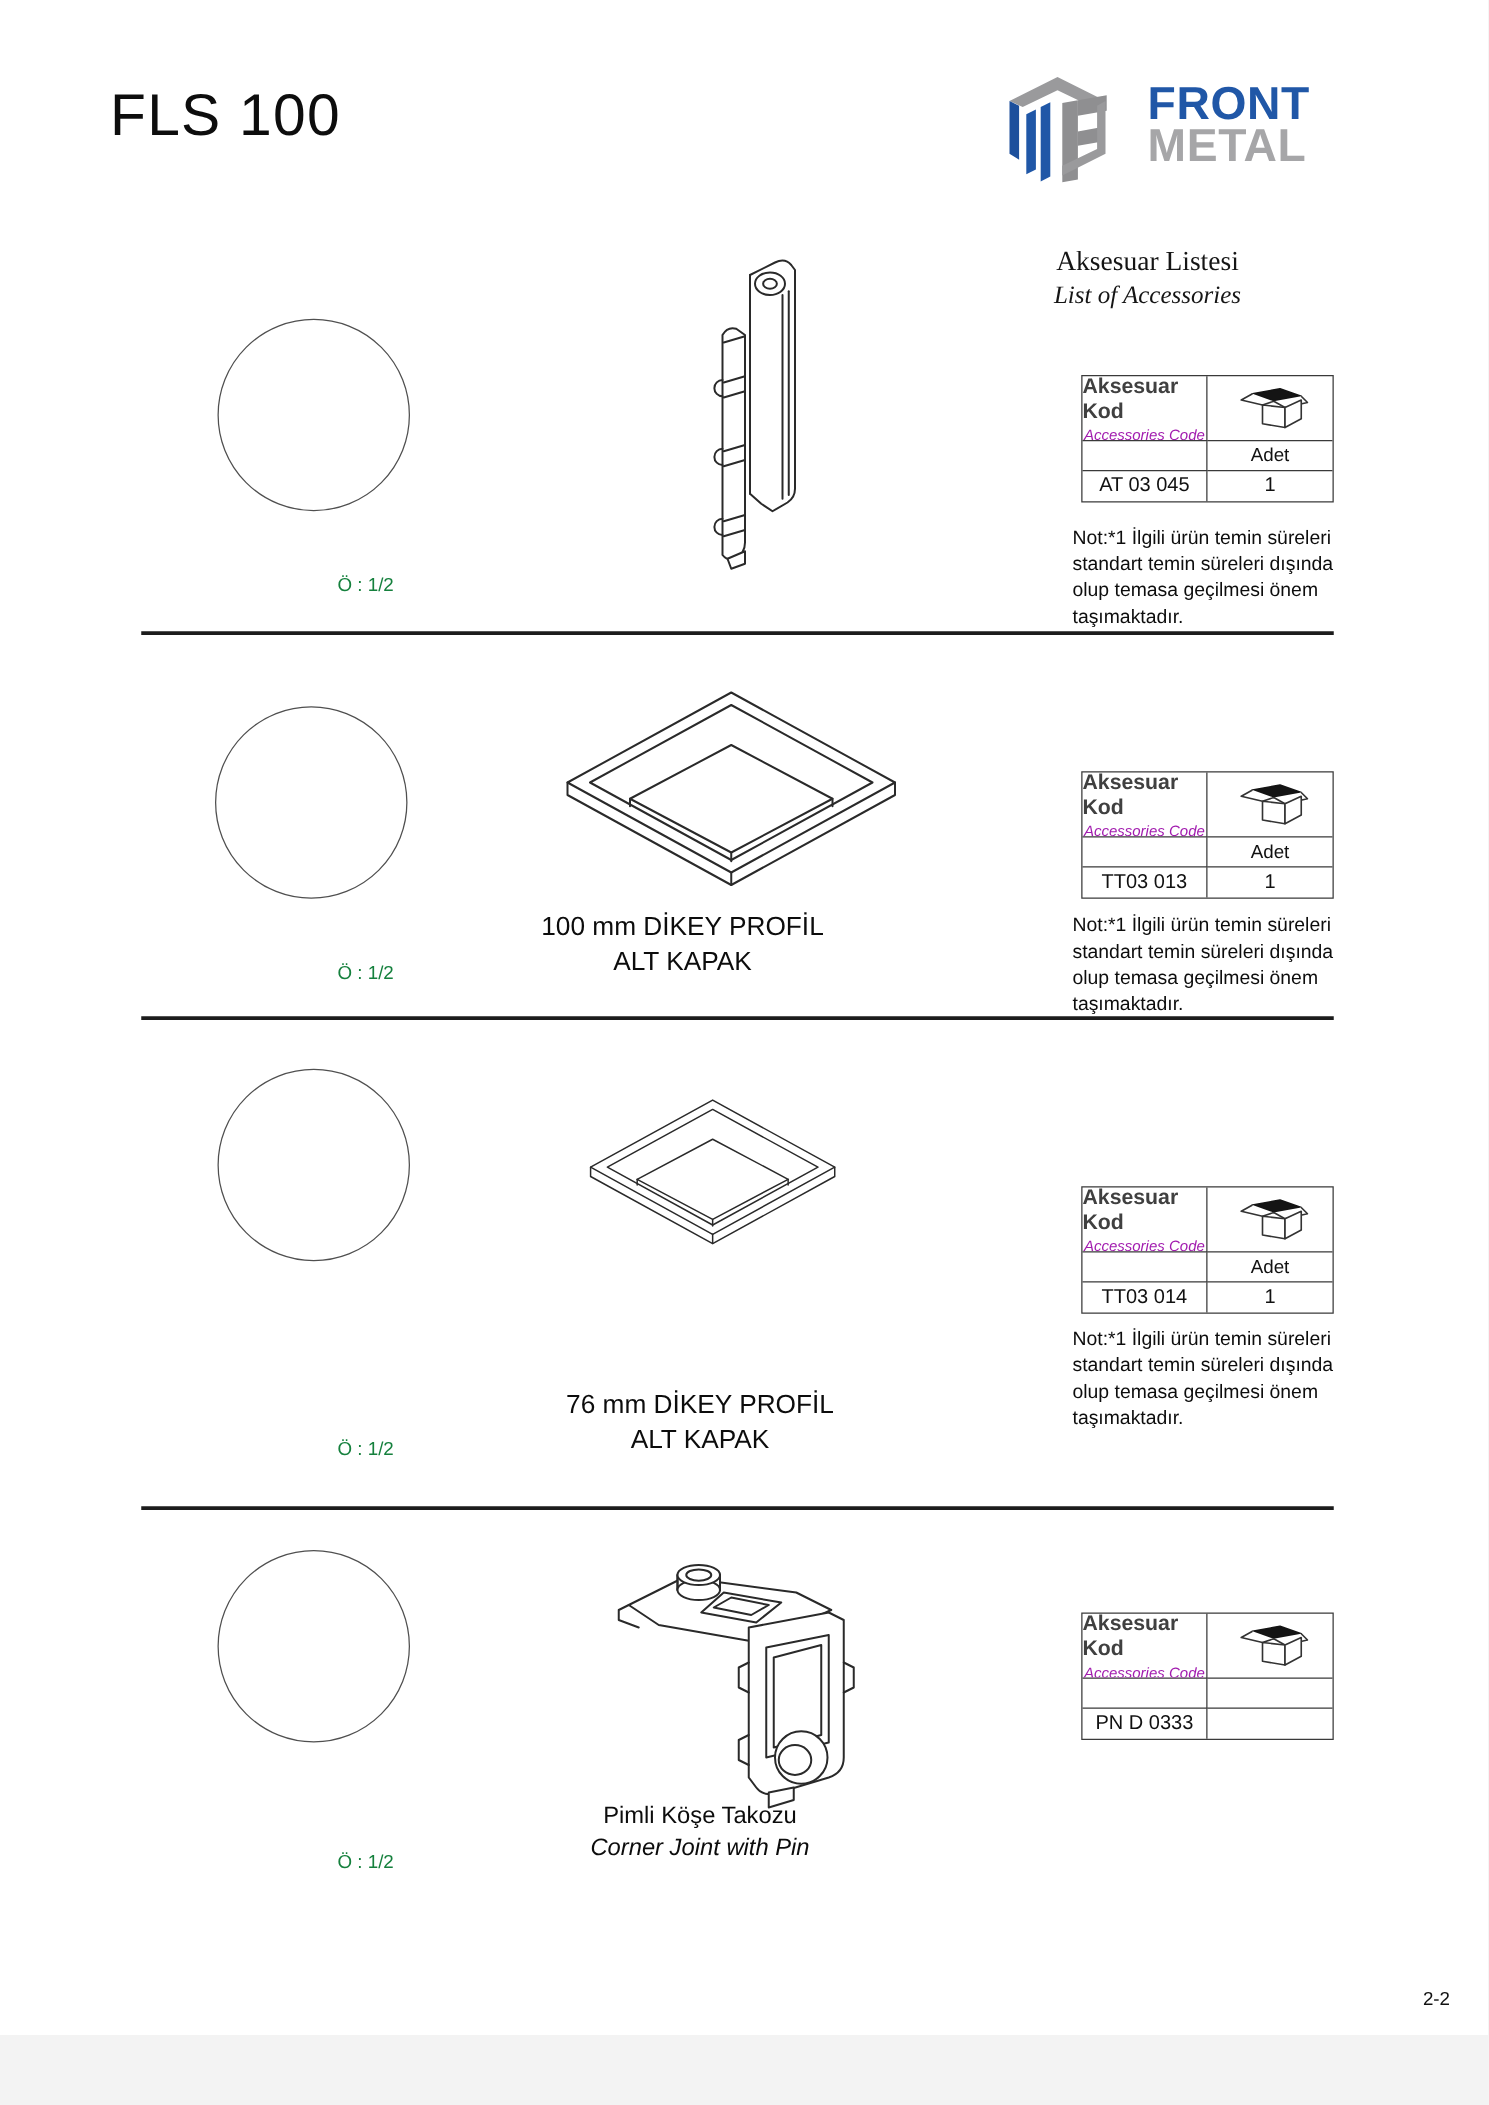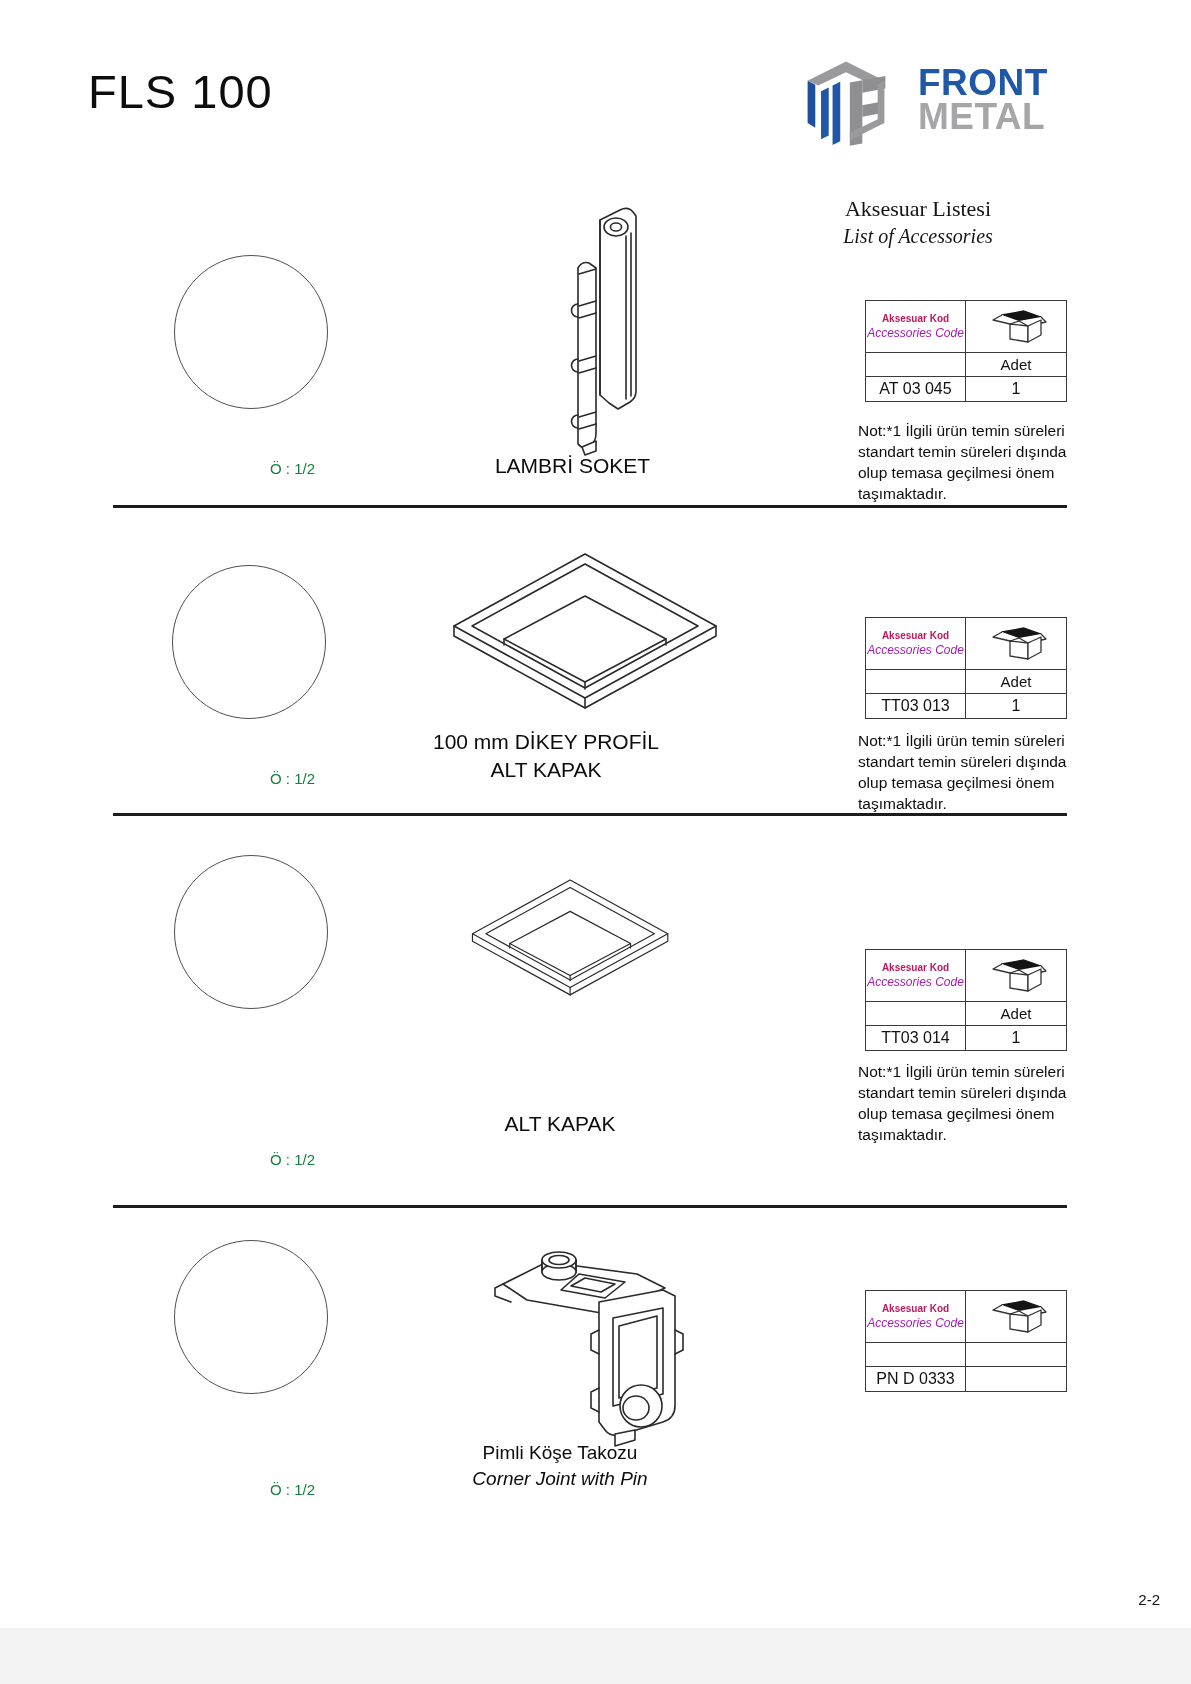--- a/index.html
+++ b/index.html
@@ -31,21 +31,21 @@
     fill:none;stroke:#2a2a2a;stroke-width:1.6;stroke-linejoin:round;stroke-linecap:round;}
   .drawing .fillw{fill:#ffffff;}
   
   .acc-table{position:absolute;left:865px;width:200px;display:grid;
     grid-template-columns:100px 100px;grid-template-rows:52px 24px 24px;
     border:1.2px solid #3a3a3a;background:#fff;}
   .acc-table .cell{display:flex;flex-direction:column;align-items:center;justify-content:center;
     border-right:1.2px solid #3a3a3a;border-bottom:1.2px solid #3a3a3a;overflow:hidden;}
   .acc-table .cell:nth-child(2n){border-right:none;text-align:right;}
   .acc-table .cell:nth-child(n+5){border-bottom:none;}
-  .acc-table .code-tr{font-size:10px;font-weight:bold;color:#be185d;}
+  .acc-table .code-tr{font-size:17px;font-weight:bold;color:#404040;}
   .acc-table .code-en{font-size:12px;font-style:italic;color:#a21caf;margin-top:2px;}
   .acc-table .qty-label{font-size:15px;}
   .acc-table .val{font-size:16px;}
   .box-icon{width:62px;height:40px;}
   .box-icon path,.box-icon polygon{stroke:#333;stroke-width:1.3;stroke-linejoin:round;fill:#fff;}
   .box-icon .top{fill:#141414;stroke:#141414;}
   
   .acc-note{position:absolute;left:858px;width:236px;font-size:15.5px;line-height:21px;color:#0d0d0d;}
   
   .page-num{position:absolute;left:1110px;top:1591px;width:50px;text-align:right;font-size:15px;color:#111;}
@@ -99,23 +99,20 @@
     <line x1="41" y1="100" x2="58" y2="95"></line>
     <line x1="41" y1="112" x2="58" y2="107"></line>
     <line x1="41" y1="155" x2="58" y2="150"></line>
     <line x1="41" y1="167" x2="58" y2="162"></line>
     <line x1="41" y1="211" x2="58" y2="206"></line>
     <line x1="41" y1="223" x2="58" y2="218"></line>
     <line x1="41" y1="68" x2="58" y2="63"></line>
     <path class="fillw" d="M44 241 L58 235 L58 245 L47 249 Z"></path>
   </svg>
 
-  <div class="part-title" style="left:420px;top:452px;width:305px;">
-    <div>LAMBRİ SOKET</div>
-  </div>
   <div class="scale-label" style="left:270px;top:460px;">Ö : 1/2</div>
 
   <div class="acc-table" style="top:300px;">
     <div class="cell">
       <div class="code-tr">Aksesuar Kod</div>
       <div class="code-en">Accessories Code</div>
     </div>
     <div class="cell">
       <svg class="box-icon" viewBox="0 0 62 40">
         <polygon class="top" points="17,8 39,4 56,10 34,14"></polygon>
@@ -195,20 +192,21 @@
     <path d="M6 77 L6 87 L137 159 L268 87 L268 77"></path>
     <line x1="137" y1="149" x2="137" y2="159"></line>
     <path d="M137 15 L250 77 L137 139 L24 77 Z"></path>
     <path class="fillw" d="M137 47 L218 90 L137 133 L56 90 Z"></path>
     <line x1="56" y1="90" x2="56" y2="96"></line>
     <line x1="218" y1="90" x2="218" y2="96"></line>
     <line x1="137" y1="133" x2="137" y2="140"></line>
   </svg>
 
   <div class="part-title" style="left:395px;top:1110px;width:330px;">
+    <div>76 mm DİKEY PROFİL</div>
     <div>ALT KAPAK</div>
   </div>
   <div class="scale-label" style="left:270px;top:1151px;">Ö : 1/2</div>
 
   <div class="acc-table" style="top:949px;">
     <div class="cell">
       <div class="code-tr">Aksesuar Kod</div>
       <div class="code-en">Accessories Code</div>
     </div>
     <div class="cell">

